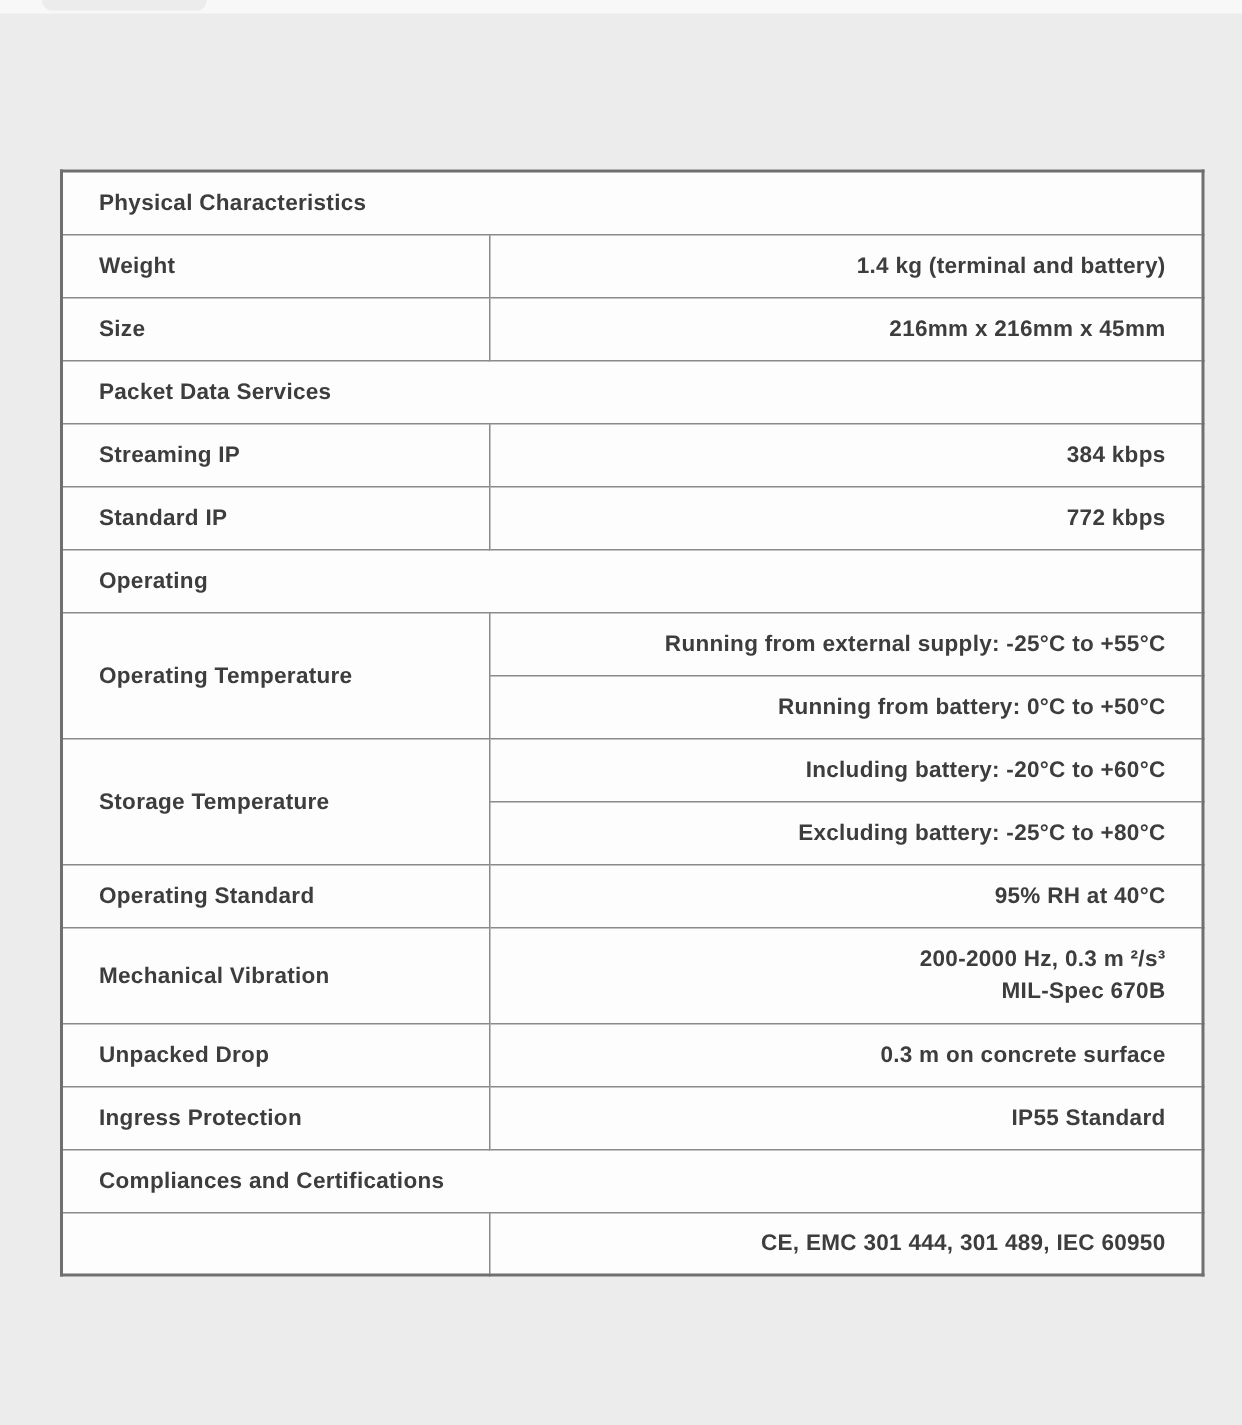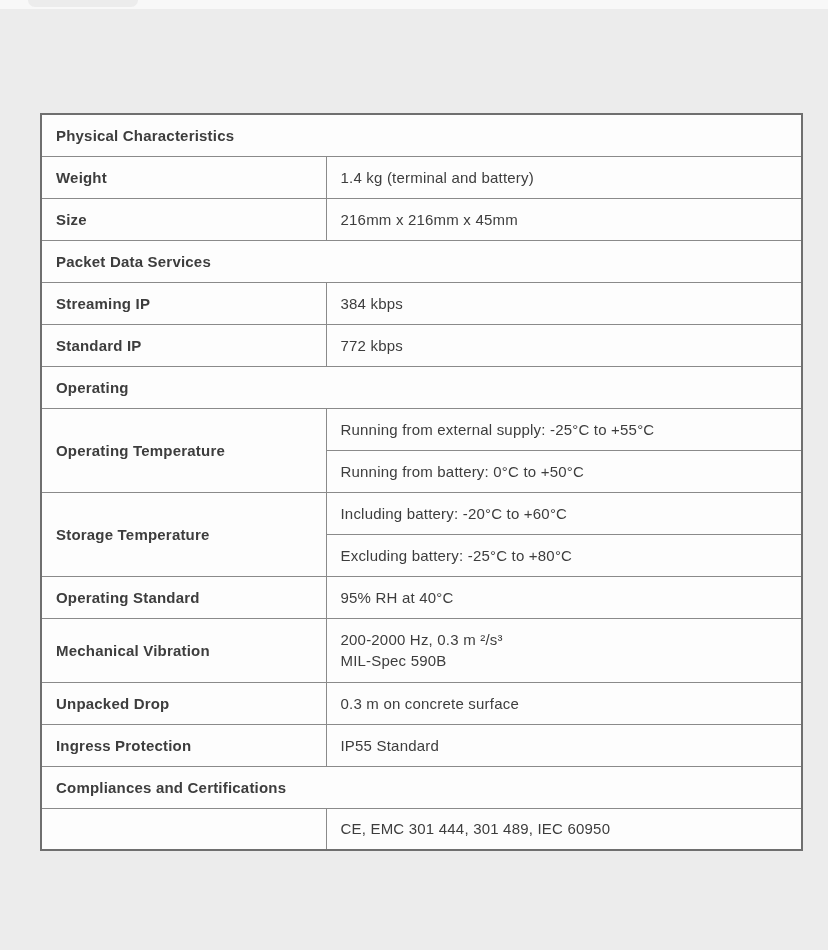--- a/index.html
+++ b/index.html
@@ -26,27 +26,27 @@
     position: absolute; top: 113px; left: 40px;
     width: 763px;
     border-collapse: collapse;
     background: var(--cell-bg, #fdfdfd);
     border: 2px solid var(--outer-border, #6f6f6f);
     font-size: 15px;
     letter-spacing: .2px;
   }
   td {
     border: 1.5px solid var(--inner-border, #8a8a8a);
-    padding: 0 14px;
+    padding: 0 24px;
     vertical-align: middle;
     height: 42px;
   }
   td.section-cell { font-weight: 700; }
   td.label-cell   { font-weight: 700; width: 285px; }
-  td.value-cell   { font-weight: 400; }
+  td.value-cell   { font-weight: 700; text-align: right; }
   tr.tall td { height: 64px; }
   .value-line { line-height: 21px; }
 </style>
 </head>
 <body>
 
 <div class="top-strip">
   <div class="smudge"></div>
 </div>
 
@@ -95,21 +95,21 @@
       <td class="value-cell">Excluding battery: -25°C to +80°C</td>
     </tr>
     <tr>
       <td class="label-cell">Operating Standard</td>
       <td class="value-cell">95% RH at 40°C</td>
     </tr>
     <tr class="tall">
       <td class="label-cell">Mechanical Vibration</td>
       <td class="value-cell">
         <div class="value-line">200-2000 Hz, 0.3 m ²/s³</div>
-        <div class="value-line">MIL-Spec 590B</div>
+        <div class="value-line">MIL-Spec 670B</div>
       </td>
     </tr>
     <tr>
       <td class="label-cell">Unpacked Drop</td>
       <td class="value-cell">0.3 m on concrete surface</td>
     </tr>
     <tr>
       <td class="label-cell">Ingress Protection</td>
       <td class="value-cell">IP55 Standard</td>
     </tr>

